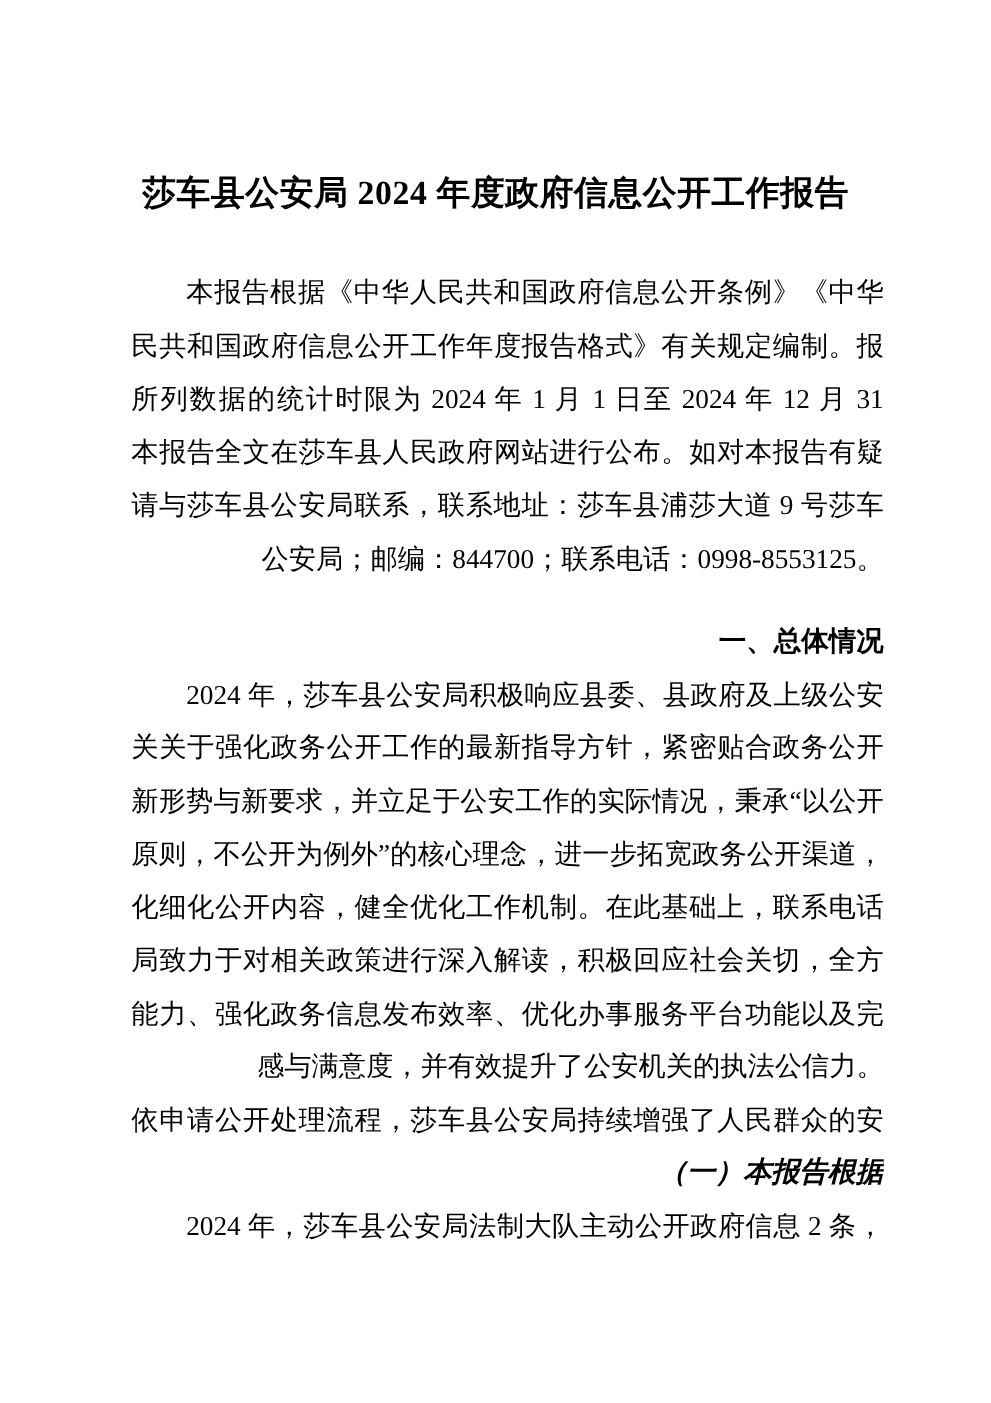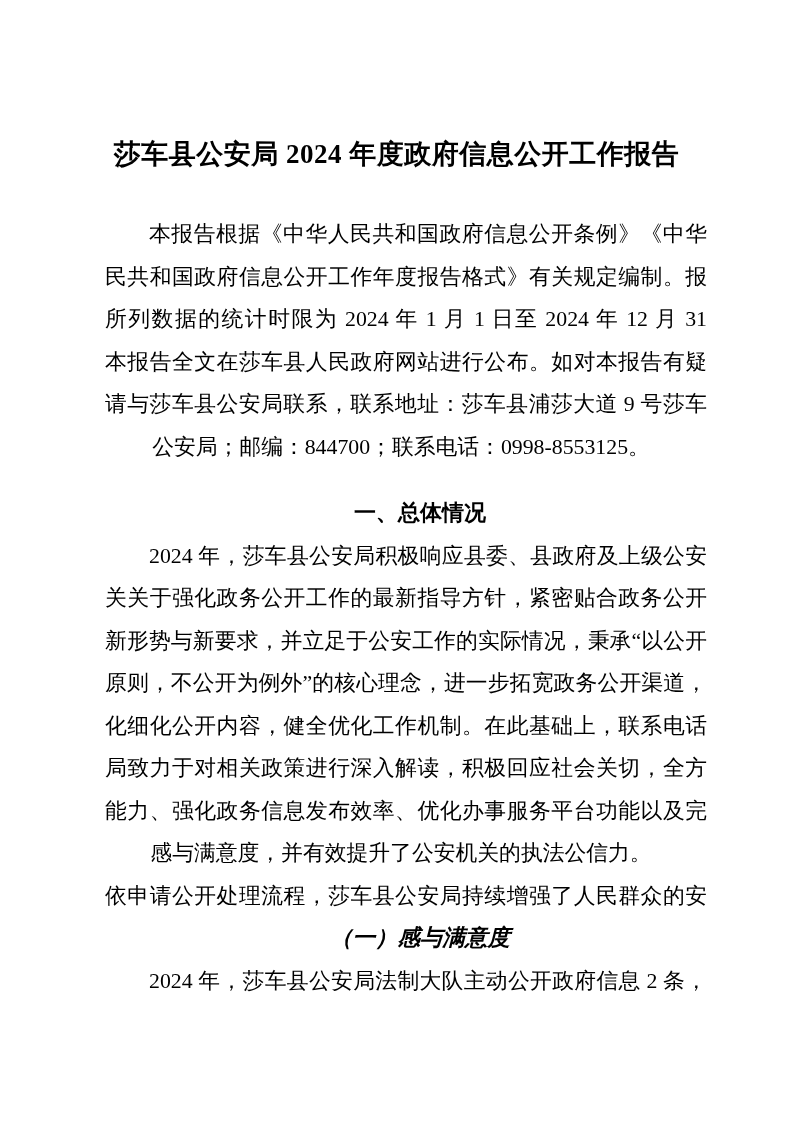--- a/index.html
+++ b/index.html
@@ -29,21 +29,21 @@
     position: absolute;
     left: 95px;
     top: 213px;
     width: 612px;
   }
   .line {
     height: 42.5px;
     line-height: 42.5px;
     font-size: 21.8px;
     overflow: hidden;
-    text-align: center;
+    text-align: right;
   }
   .full {
     text-align: justify;
     text-align-last: justify;
     margin-left: 10px;
   }
   .indent { text-indent: 44px; }
   .h1 {
     font-family: "Liberation Sans", "DejaVu Sans", sans-serif;
     font-weight: bold;
@@ -80,18 +80,18 @@
     <div class="line full indent">2024 年，莎车县公安局积极响应县委、县政府及上级公安机</div>
     <div class="line full">关关于强化政务公开工作的最新指导方针，紧密贴合政务公开的</div>
     <div class="line full">新形势与新要求，并立足于公安工作的实际情况，秉承“以公开为</div>
     <div class="line full">原则，不公开为例外”的核心理念，进一步拓宽政务公开渠道，深</div>
     <div class="line full">化细化公开内容，健全优化工作机制。在此基础上，联系电话</div>
     <div class="line full">局致力于对相关政策进行深入解读，积极回应社会关切，全方位</div>
     <div class="line full">能力、强化政务信息发布效率、优化办事服务平台功能以及完善</div>
     <div class="line">感与满意度，并有效提升了公安机关的执法公信力。</div>
     <div class="line full">依申请公开处理流程，莎车县公安局持续增强了人民群众的安全</div>
 
-    <div class="line h2">（一）感与满意度</div>
+    <div class="line h2">（一）本报告根据</div>
 
     <div class="line full indent">2024 年，莎车县公安局法制大队主动公开政府信息 2 条，其</div>
 
   </div>
 </div>
 
 </body></html>

